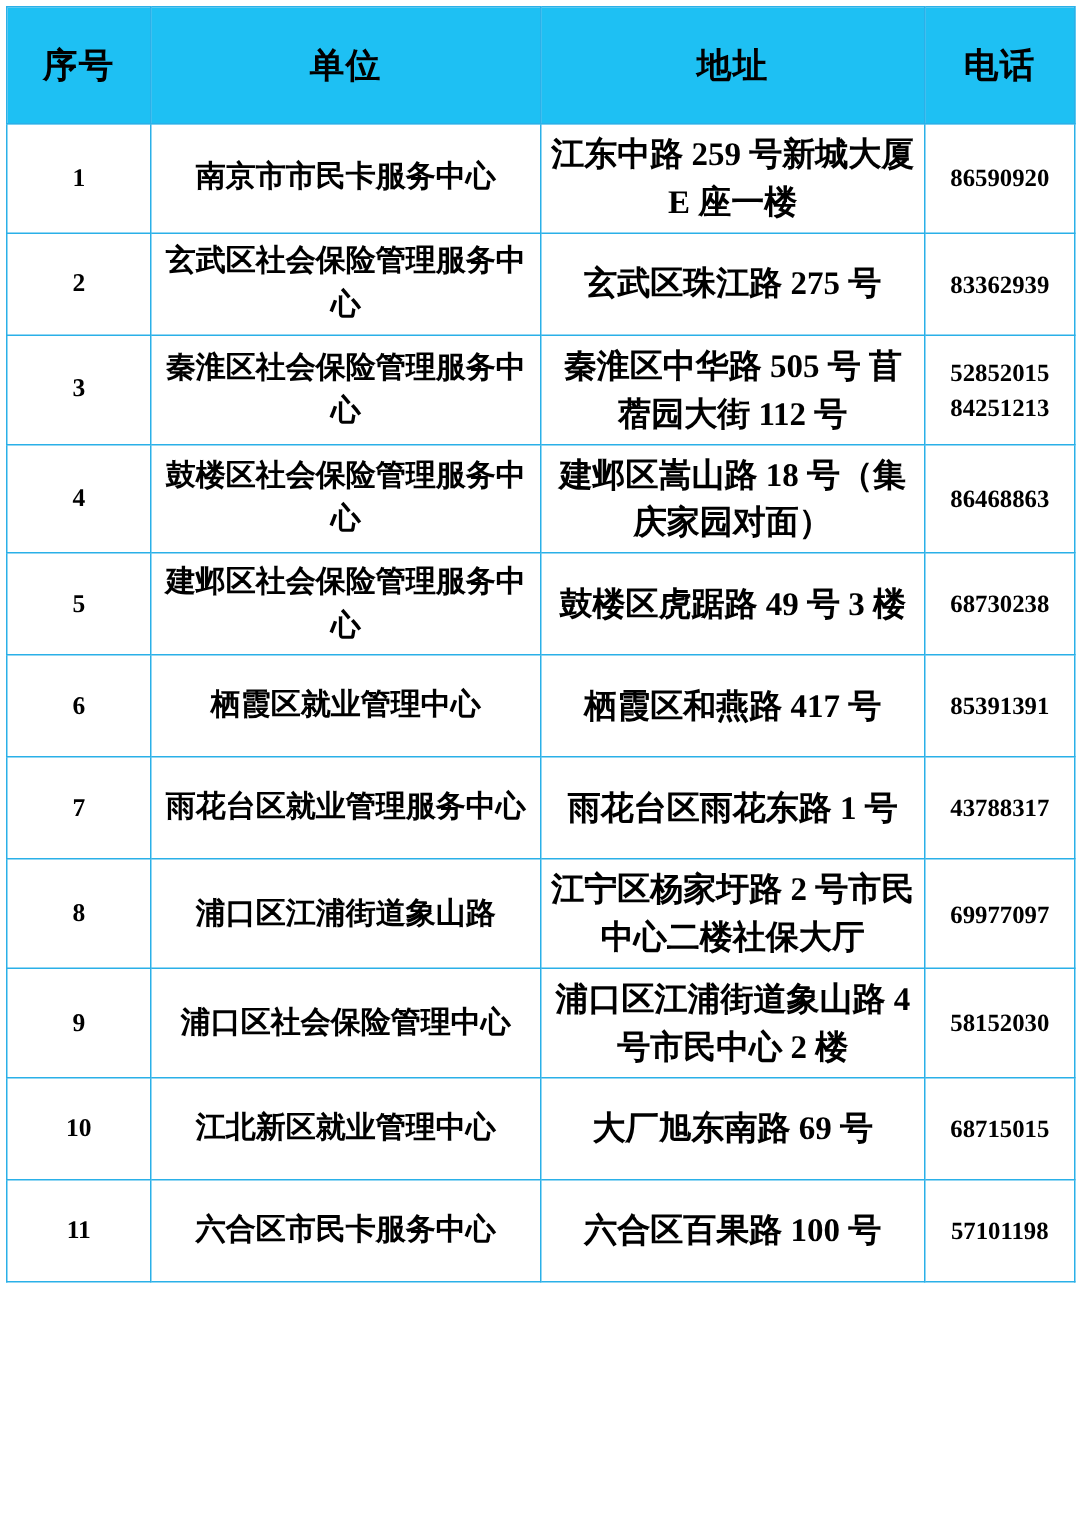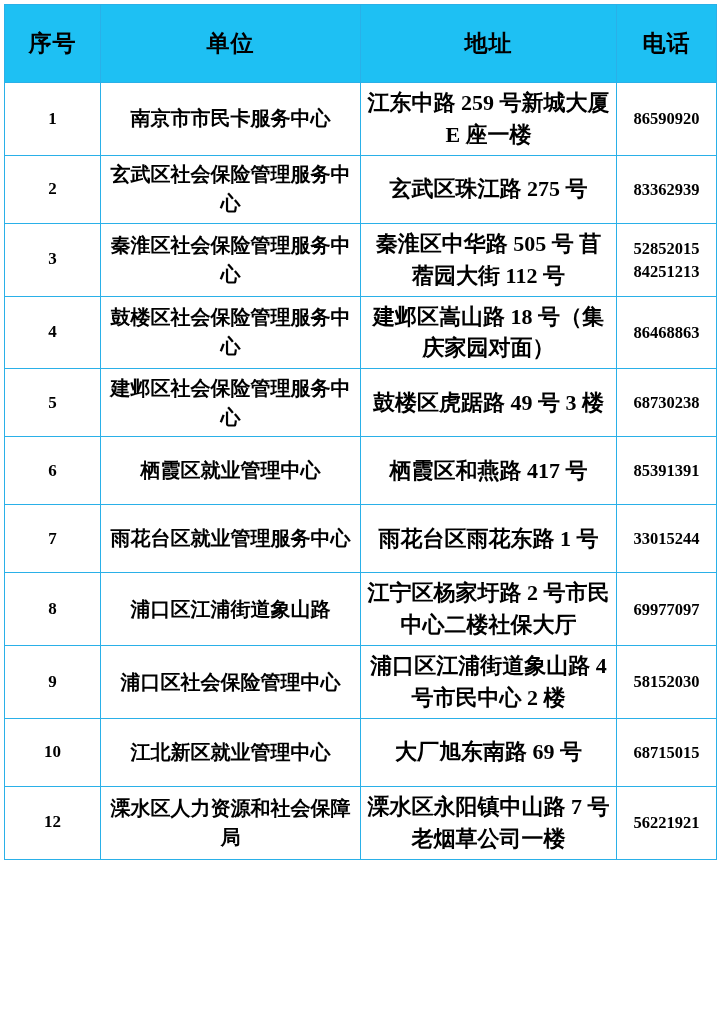--- a/index.html
+++ b/index.html
@@ -143,21 +143,21 @@
         <td class="phone-cell">
           <span class="phone-line">85391391</span>
           <span class="phone-line"></span>
         </td>
       </tr>
       <tr>
         <td class="no-cell">7</td>
         <td class="unit-cell">雨花台区就业管理服务中心</td>
         <td class="addr-cell">雨花台区雨花东路 1 号</td>
         <td class="phone-cell">
-          <span class="phone-line">33015244</span>
+          <span class="phone-line">43788317</span>
           <span class="phone-line"></span>
         </td>
       </tr>
       <tr>
         <td class="no-cell">8</td>
         <td class="unit-cell">浦口区江浦街道象山路</td>
         <td class="addr-cell">江宁区杨家圩路 2 号市民中心二楼社保大厅</td>
         <td class="phone-cell">
           <span class="phone-line">69977097</span>
           <span class="phone-line"></span>
@@ -175,23 +175,23 @@
       <tr>
         <td class="no-cell">10</td>
         <td class="unit-cell">江北新区就业管理中心</td>
         <td class="addr-cell">大厂旭东南路 69 号</td>
         <td class="phone-cell">
           <span class="phone-line">68715015</span>
           <span class="phone-line"></span>
         </td>
       </tr>
       <tr>
-        <td class="no-cell">12</td>
-        <td class="unit-cell">溧水区人力资源和社会保障局</td>
-        <td class="addr-cell">溧水区永阳镇中山路 7 号老烟草公司一楼</td>
+        <td class="no-cell">11</td>
+        <td class="unit-cell">六合区市民卡服务中心</td>
+        <td class="addr-cell">六合区百果路 100 号</td>
         <td class="phone-cell">
-          <span class="phone-line">56221921</span>
+          <span class="phone-line">57101198</span>
           <span class="phone-line"></span>
         </td>
       </tr>
     </tbody>
   </table>
 </div>
 
 </body></html>

